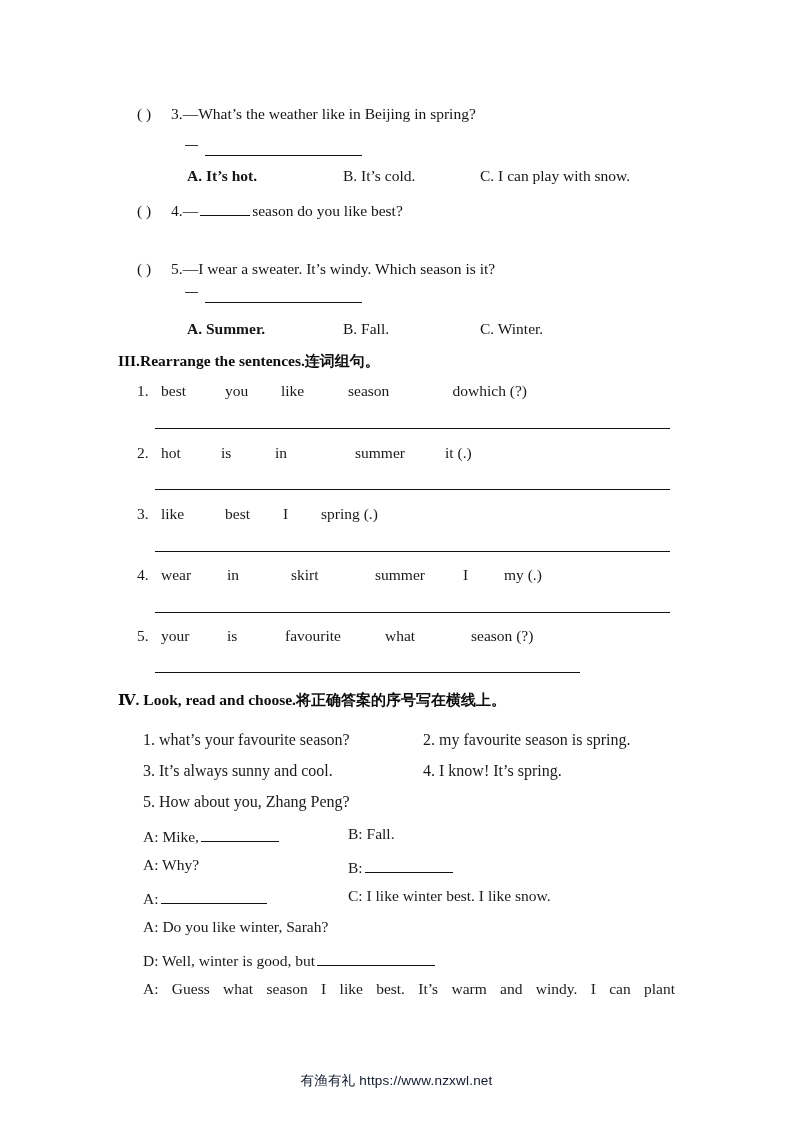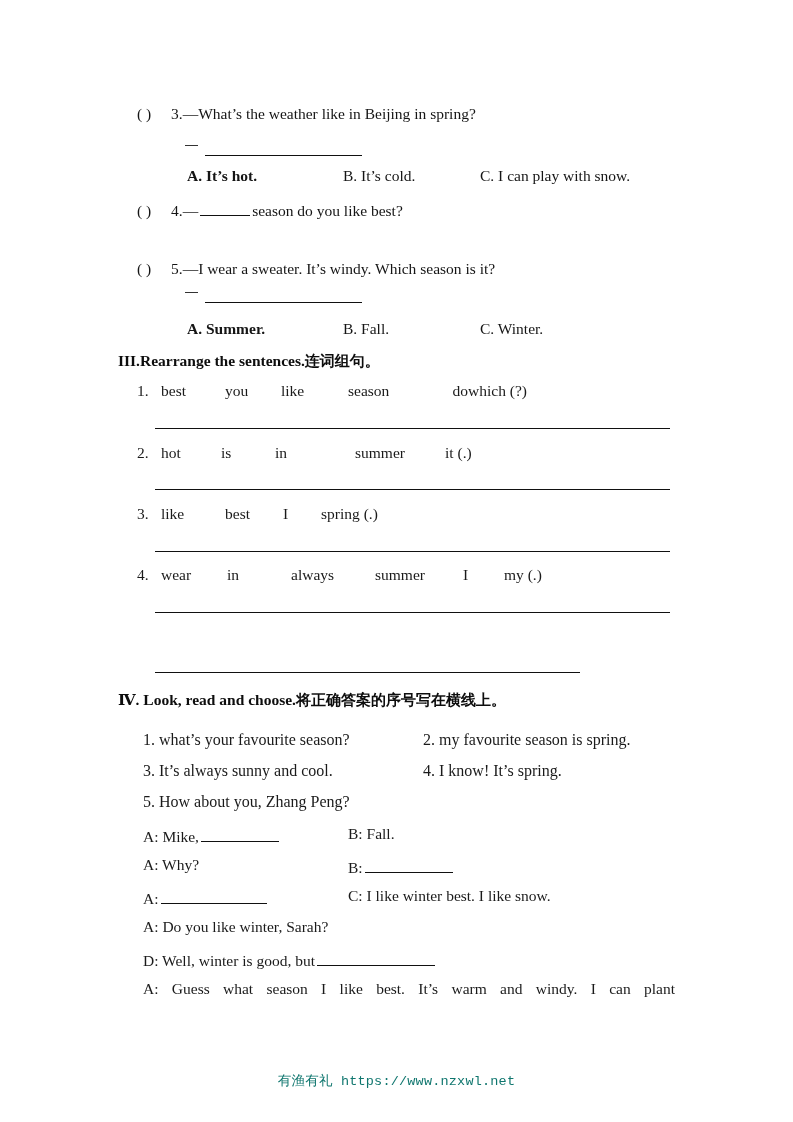--- a/index.html
+++ b/index.html
@@ -101,22 +101,22 @@
     white-space: normal;
   }
 
   
   .footer {
     position: absolute;
     left: 0;
     width: 793px;
     text-align: center;
     font-size: 13.5px;
-    color: #0f766e;
-    font-family: Liberation Mono, monospace;
+    color: #0f172a;
+    font-family: Liberation Sans, sans-serif;
     letter-spacing: 0.2px;
     white-space: nowrap;
   }
 </style>
 </head>
 <body>
 
 <div class="page">
 
   <div class="row q-line" style="top:106px;">
@@ -154,24 +154,27 @@
     <span class="n" style="width:24px;">2.</span><span class="w" style="width:60px;">hot</span><span class="w" style="width:54px;">is</span><span class="w" style="width:80px;">in</span><span class="w" style="width:90px;">summer</span><span class="w">it (.)</span>
   </div>
   <div class="rule" style="left:155px; top:489px; width:515px;"></div>
 
   <div class="words" style="top:506px;">
     <span class="n" style="width:24px;">3.</span><span class="w" style="width:64px;">like</span><span class="w" style="width:58px;">best</span><span class="w" style="width:38px;">I</span><span class="w">spring (.)</span>
   </div>
   <div class="rule" style="left:155px; top:551px; width:515px;"></div>
 
   <div class="words" style="top:567px;">
-    <span class="n" style="width:24px;">4.</span><span class="w" style="width:66px;">wear</span><span class="w" style="width:64px;">in</span><span class="w" style="width:84px;">always</span><span class="w" style="width:88px;">summer</span><span class="w" style="width:41px;">I</span><span class="w">my (.)</span>
+    <span class="n" style="width:24px;">4.</span><span class="w" style="width:66px;">wear</span><span class="w" style="width:64px;">in</span><span class="w" style="width:84px;">skirt</span><span class="w" style="width:88px;">summer</span><span class="w" style="width:41px;">I</span><span class="w">my (.)</span>
   </div>
   <div class="rule" style="left:155px; top:612px; width:515px;"></div>
 
+  <div class="words" style="top:628px;">
+    <span class="n" style="width:24px;">5.</span><span class="w" style="width:66px;">your</span><span class="w" style="width:58px;">is</span><span class="w" style="width:100px;">favourite</span><span class="w" style="width:86px;">what</span><span class="w">season (?)</span>
+  </div>
   <div class="rule" style="left:155px; top:672px; width:425px;"></div>
 
   <div class="sec-head" style="top:692px;">
     <span>Ⅳ. Look, read and choose.</span><span class="cn">将正确答案的序号写在横线上。</span>
   </div>
 
   <div class="lrc lrc-left" style="top:732px;">1. what’s your favourite season?</div>
   <div class="lrc lrc-right" style="top:732px;text-align:right;">2. my favourite season is spring.</div>
   <div class="lrc lrc-left" style="top:763px;">3. It’s always sunny and cool.</div>
   <div class="lrc lrc-right" style="top:763px;">4. I know! It’s spring.</div>

